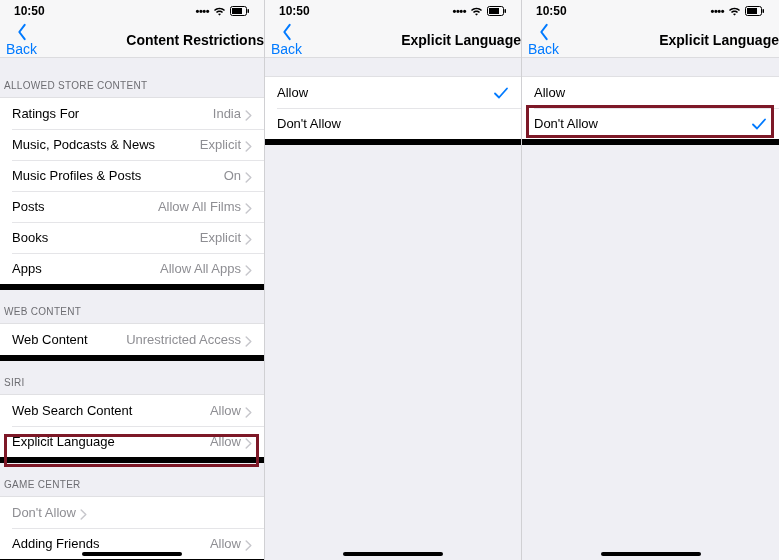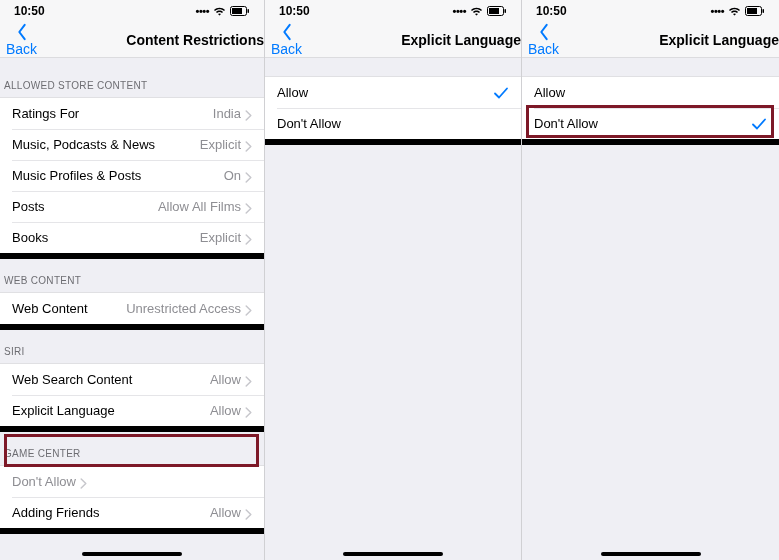--- a/index.html
+++ b/index.html
@@ -197,20 +197,31 @@
       <span class="cell-label">Books</span>
       <span class="cell-right">
           <span class="cell-value">Explicit</span>
           <span class="chevron">
             <svg viewBox="0 0 7 12">
               <path d="M1 1 L6 6 L1 11" stroke="#c7c7cc" stroke-width="1.6" fill="none" stroke-linecap="round" stroke-linejoin="round"></path>
             </svg>
           </span>
         </span>
     </div>
+    <div class="cell">
+      <span class="cell-label">Apps</span>
+      <span class="cell-right">
+          <span class="cell-value">Allow All Apps</span>
+          <span class="chevron">
+            <svg viewBox="0 0 7 12">
+              <path d="M1 1 L6 6 L1 11" stroke="#c7c7cc" stroke-width="1.6" fill="none" stroke-linecap="round" stroke-linejoin="round"></path>
+            </svg>
+          </span>
+        </span>
+    </div>
   </div>
 
   <div class="section-header">Web Content</div>
   <div class="cell-group">
     <div class="cell">
       <span class="cell-label">Web Content</span>
       <span class="cell-right">
           <span class="cell-value">Unrestricted Access</span>
           <span class="chevron">
             <svg viewBox="0 0 7 12">

